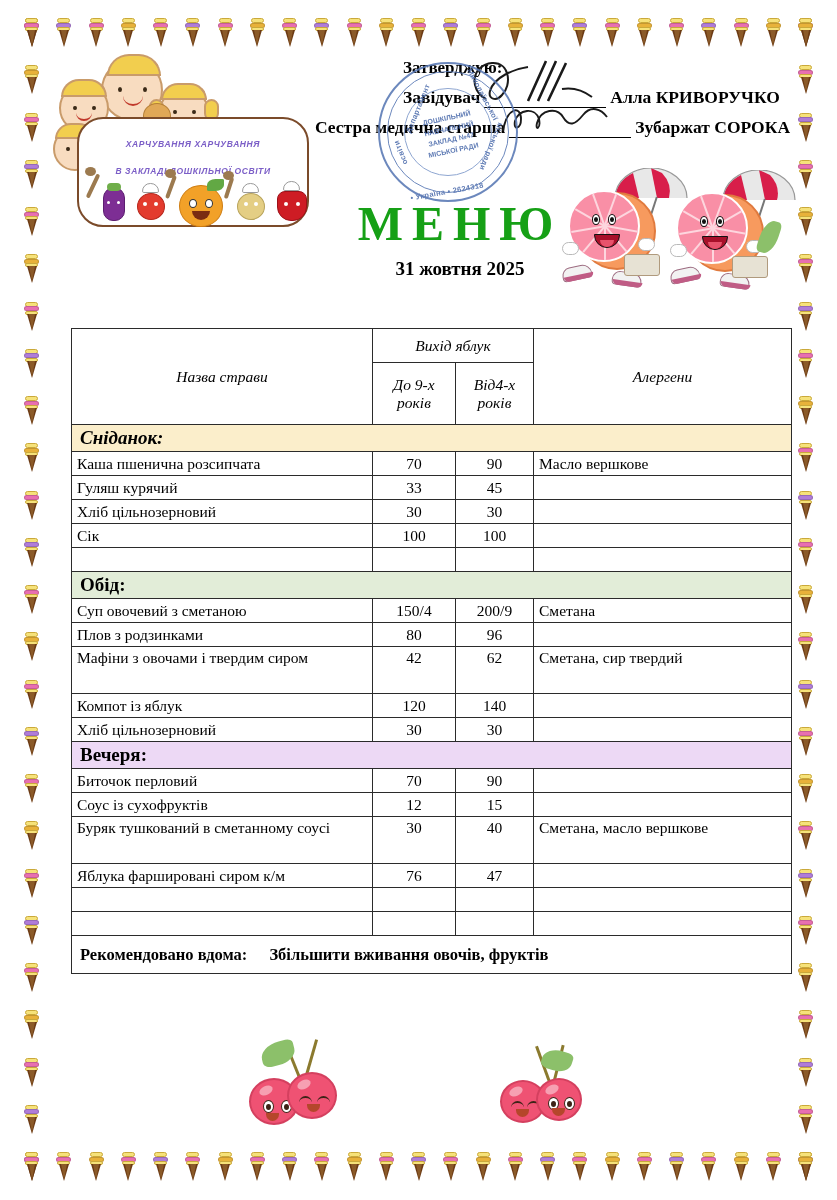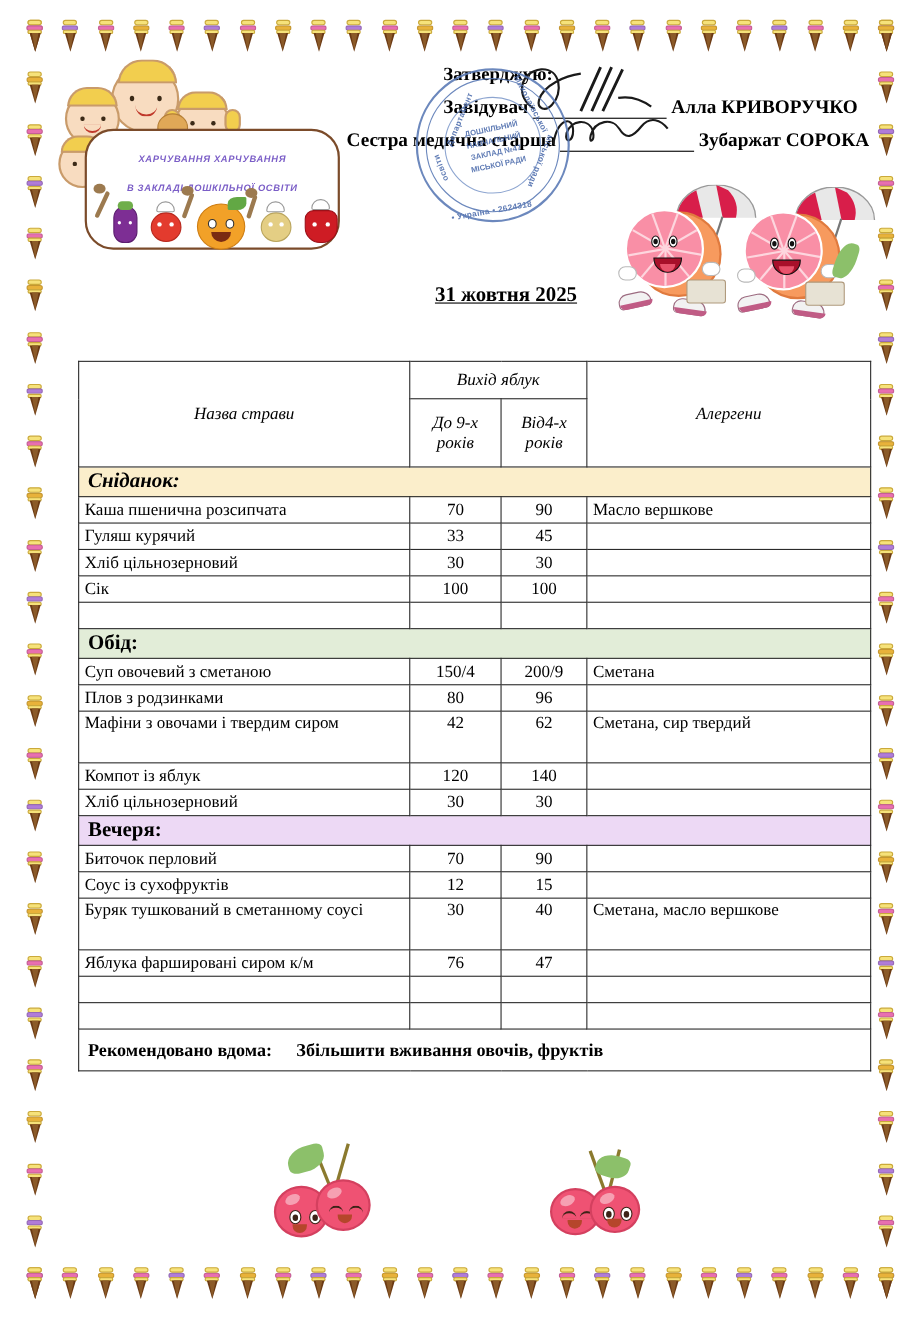--- a/index.html
+++ b/index.html
@@ -113,21 +113,21 @@
   
   .menu-title {
     position: absolute; left: 340px; top: 196px; width: 240px;
     text-align: center; font-size: 48px; font-weight: bold;
     color: #16A016; letter-spacing: 9px;
     font-family: "Liberation Serif", serif;
   }
   .menu-date {
     position: absolute; left: 340px; top: 258px; width: 240px;
     text-align: center; font-size: 19px; font-weight: bold;
-    text-decoration: underline; color: #000;
+    color: #000;
   }
 
   
   .gf-wrap { position: absolute; z-index: 2; }
   .gf-body {
     position: absolute; width: 78px; height: 78px; border-radius: 50%;
     background: #F79A5E; border: 2px solid #E07A3E;
   }
   .gf-face {
     position: absolute; left: 3px; top: 3px; width: 72px; height: 72px; border-radius: 50%;
@@ -1027,20 +1027,21 @@
       <div class="approve-lbl">Сестра медична старша</div>
       <div class="sig-line">
         <svg class="sig-svg" width="140" height="40" viewBox="0 0 140 40">
           <path d="M12 30 C16 6 30 4 30 18 C30 28 22 30 24 20 C28 8 44 6 48 18 C50 28 44 30 46 22 C50 8 66 6 72 16 C78 26 84 24 92 14 C100 4 110 8 116 16" fill="none" stroke="#1a1a1a" stroke-width="1.9"></path>
         </svg>
       </div>
       <div class="approve-name">Зубаржат СОРОКА</div>
     </div>
   </div>
 
+  <div class="menu-title">МЕНЮ</div>
   <div class="menu-date">31 жовтня 2025</div>
 
   <div class="gf-wrap" style="left:560px; top:168px; width:260px; height:130px;">
 
     <div>
       <div class="umbrella" style="left:52px; top:0px;">
         <svg width="78" height="40" viewBox="0 0 78 40">
           <path d="M3 30 A36 30 0 0 1 75 30 Z" fill="#E8E8E8"></path>
           <path d="M3 30 A36 30 0 0 1 21 5 L27 30 Z" fill="#D81E4A"></path>
           <path d="M39 0 L45 30 L57 30 A36 30 0 0 0 50 5 Z" fill="#D81E4A"></path>

